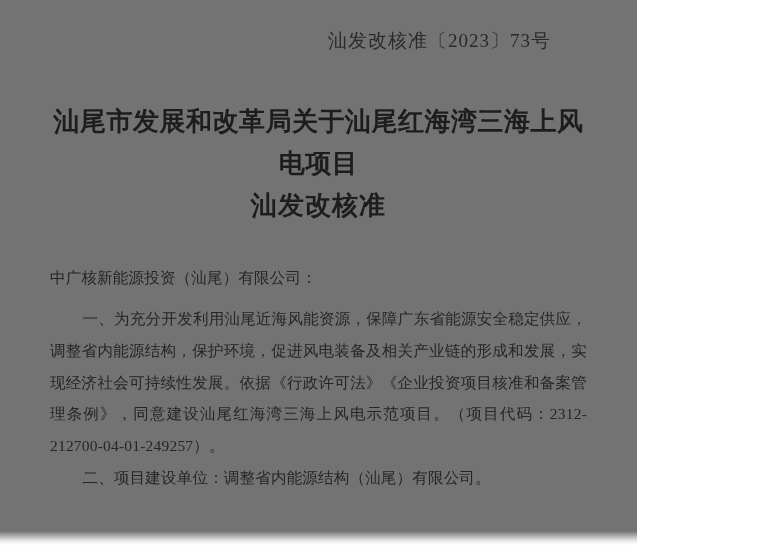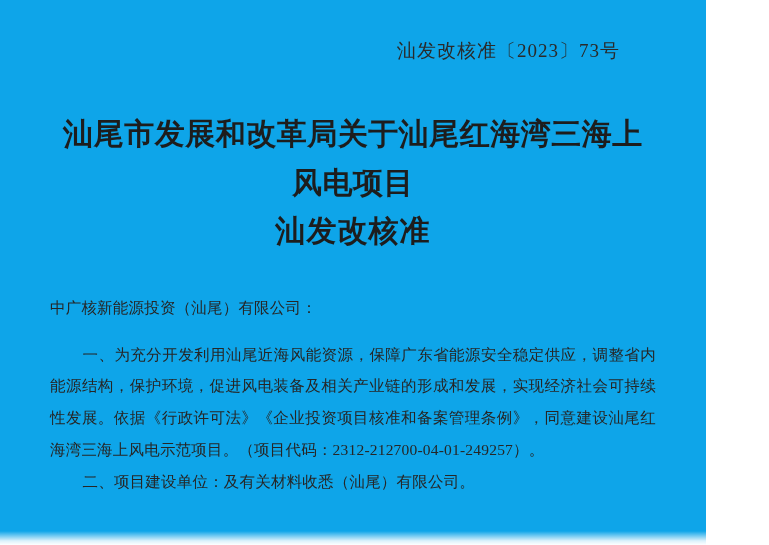--- a/index.html
+++ b/index.html
@@ -9,46 +9,46 @@
   body {
     width: 769px;
     height: 545px;
     background: #ffffff;
     font-family: "Liberation Serif", "DejaVu Serif", serif;
     color: #231f20;
     overflow: hidden;
   }
   .page {
     position: relative;
-    width: 706px;
+    width: 637px;
     height: 545px;
-    background: #0ea5e9;
+    background: #737373;
     box-sizing: border-box;
-    padding: 16px 28px;
+    padding: 6px 28px;
   }
   .doc-number-row {
     display: flex;
     justify-content: flex-end;
     padding-top: 22px;
     padding-right: 58px;
   }
   .doc-number {
     font-size: 19px;
     letter-spacing: 1px;
     color: #2a2a2a;
     font-family: "Liberation Serif", "DejaVu Serif", serif;
     white-space: nowrap;
   }
   .title-block {
     margin-top: 46px;
     padding: 0 22px;
     text-align: center;
   }
   .title-line {
-    font-size: 30px;
+    font-size: 26px;
     font-weight: bold;
     letter-spacing: 0.5px;
     line-height: 1.62;
     color: #1d1d1d;
     font-family: "Liberation Sans", "DejaVu Sans", sans-serif;
   }
   .title-line.second {
     letter-spacing: 1px;
   }
   .body-block {
@@ -61,21 +61,21 @@
     color: #262626;
     text-align: justify;
     text-justify: inter-ideograph;
     letter-spacing: 0.2px;
   }
   .para.indent {
     text-indent: 2.1em;
   }
   .para.addressee {
     text-indent: 0;
-    margin-bottom: 12px;
+    margin-bottom: 6px;
   }
   .gap-sm { height: 3px; }
   .fade-bottom {
     position: absolute;
     left: 0;
     right: 0;
     bottom: 0;
     height: 14px;
     background: linear-gradient(to bottom, rgba(255,255,255,0) 0%, rgba(255,255,255,0.85) 70%, #ffffff 100%);
     pointer-events: none;
@@ -92,17 +92,17 @@
 
   <div class="title-block">
     <div class="title-line">汕尾市发展和改革局关于汕尾红海湾三海上风电项目</div>
     <div class="title-line second">汕发改核准</div>
   </div>
 
   <div class="body-block">
     <div class="para addressee">中广核新能源投资（汕尾）有限公司：</div>
     <div class="gap-sm"></div>
     <div class="para indent">一、为充分开发利用汕尾近海风能资源，保障广东省能源安全稳定供应，调整省内能源结构，保护环境，促进风电装备及相关产业链的形成和发展，实现经济社会可持续性发展。依据《行政许可法》《企业投资项目核准和备案管理条例》，同意建设汕尾红海湾三海上风电示范项目。（项目代码：2312-212700-04-01-249257）。</div>
-    <div class="para indent">二、项目建设单位：及有关材料收悉（汕尾）有限公司。</div>
+    <div class="para indent">二、项目建设单位：调整省内能源结构（汕尾）有限公司。</div>
   </div>
 
   <div class="fade-bottom"></div>
 </div>
 
 </body></html>

